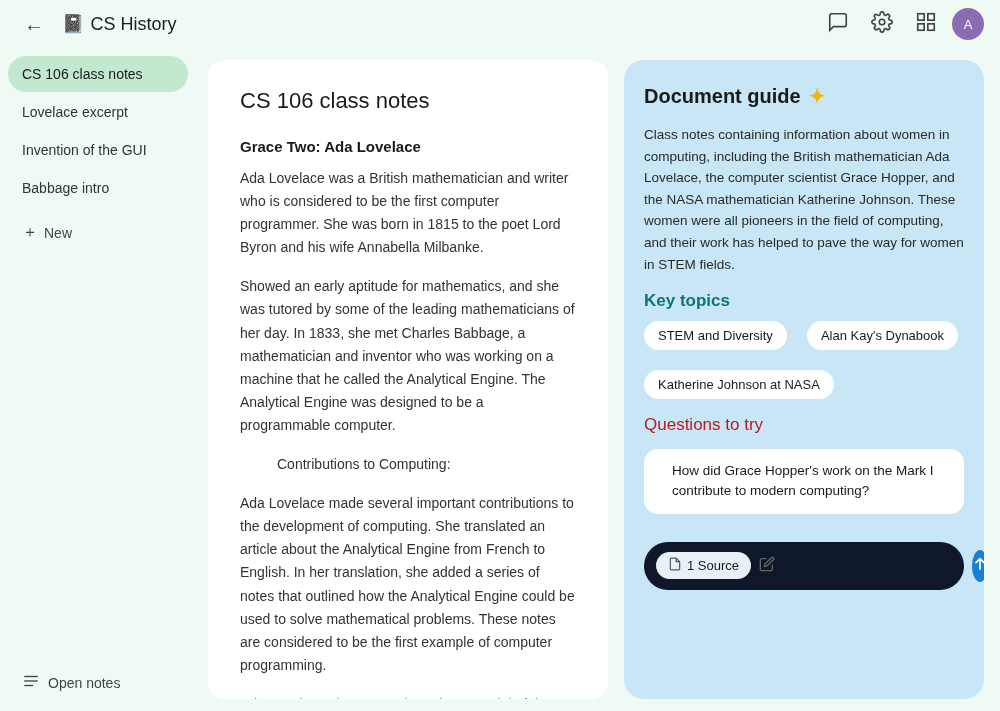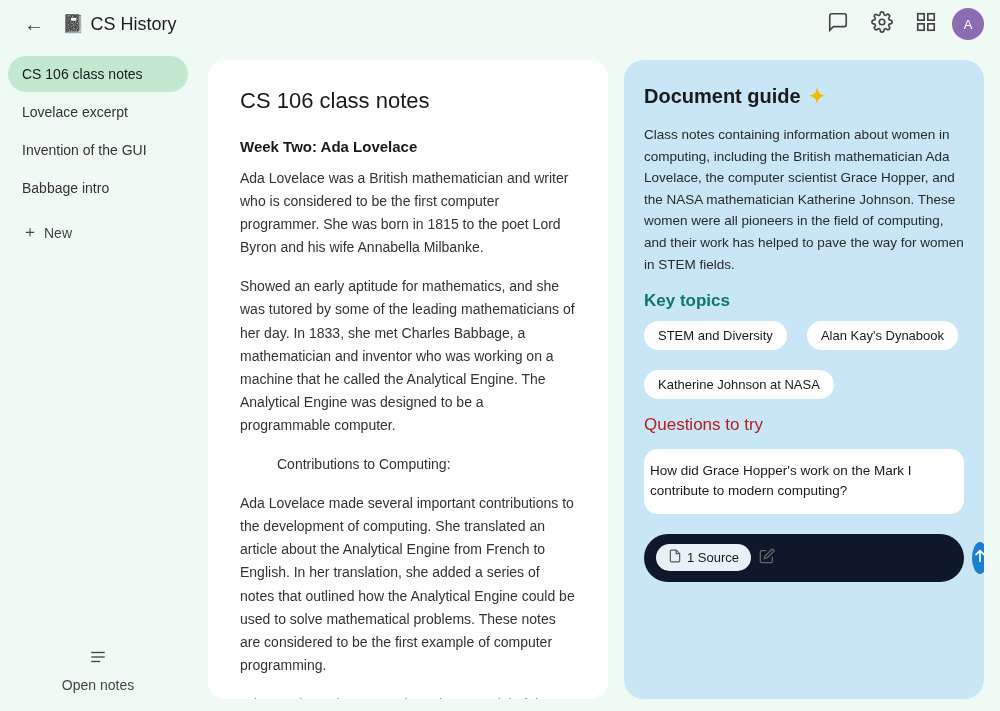--- a/index.html
+++ b/index.html
@@ -114,21 +114,20 @@
     .sidebar-spacer { flex: 1; }
     .sidebar-open-notes {
       display: flex;
       align-items: center;
       gap: 8px;
       padding: 10px 14px;
       cursor: pointer;
       font-size: 14px;
       color: #444;
       border-radius: 20px;
-      flex-direction: column;
     }
 
     
     .content-area {
       flex: 1;
       display: flex;
       gap: 16px;
       padding: 12px 16px 12px 12px;
       overflow: hidden;
     }
@@ -208,26 +207,26 @@
     }
     .questions-title {
       font-size: 17px;
       font-weight: 400;
       color: #b91c1c;
       margin-bottom: 14px;
     }
     .question-card {
       background: white;
       border-radius: 14px;
-      padding: 12px 6px;
+      padding: 12px 28px;
       font-size: 13.5px;
       line-height: 1.5;
       color: #1a1a1a;
       cursor: pointer;
-      margin-bottom: 0;
+      margin-bottom: 8px;
     }
     .guide-input-row {
       display: flex;
       align-items: center;
       background: #0f172a;
       border-radius: 24px;
       padding: 8px 12px;
       gap: 8px;
       margin-top: 4px;
     }
@@ -343,21 +342,21 @@
         </svg>
       </span>
       <span>Open notes</span>
     </div>
   </div>
 
   <div class="content-area">
 
     <div class="doc-panel">
       <div class="doc-title">CS 106 class notes</div>
-      <div class="doc-section-title">Week Two: Ada Lovelace</div>
+      <div class="doc-section-title">Grace Two: Ada Lovelace</div>
       <div class="doc-paragraph">Ada Lovelace was a British mathematician and writer who is considered to be the first computer programmer. She was born in 1815 to the poet Lord Byron and his wife Annabella Milbanke.</div>
       <div class="doc-paragraph">Showed an early aptitude for mathematics, and she was tutored by some of the leading mathematicians of her day. In 1833, she met Charles Babbage, a mathematician and inventor who was working on a machine that he called the Analytical Engine. The Analytical Engine was designed to be a programmable computer.</div>
       <div class="doc-paragraph" style="font-weight:400;margin-left:37px;">Contributions to Computing:</div>
       <div class="doc-paragraph">Ada Lovelace made several important contributions to the development of computing. She translated an article about the Analytical Engine from French to English. In her translation, she added a series of notes that outlined how the Analytical Engine could be used to solve mathematical problems. These notes are considered to be the first example of computer programming.</div>
       <div class="doc-paragraph" style="color:#888;">
         Ada Lovelace also wrote about the potential of the Analytical Engine to be used for creative purposes, such as composing music. She believed that the Analytical Engine would have a profound impact on society; one of the first people to envision 
       </div>
     </div>
 
     <div class="guide-panel">

